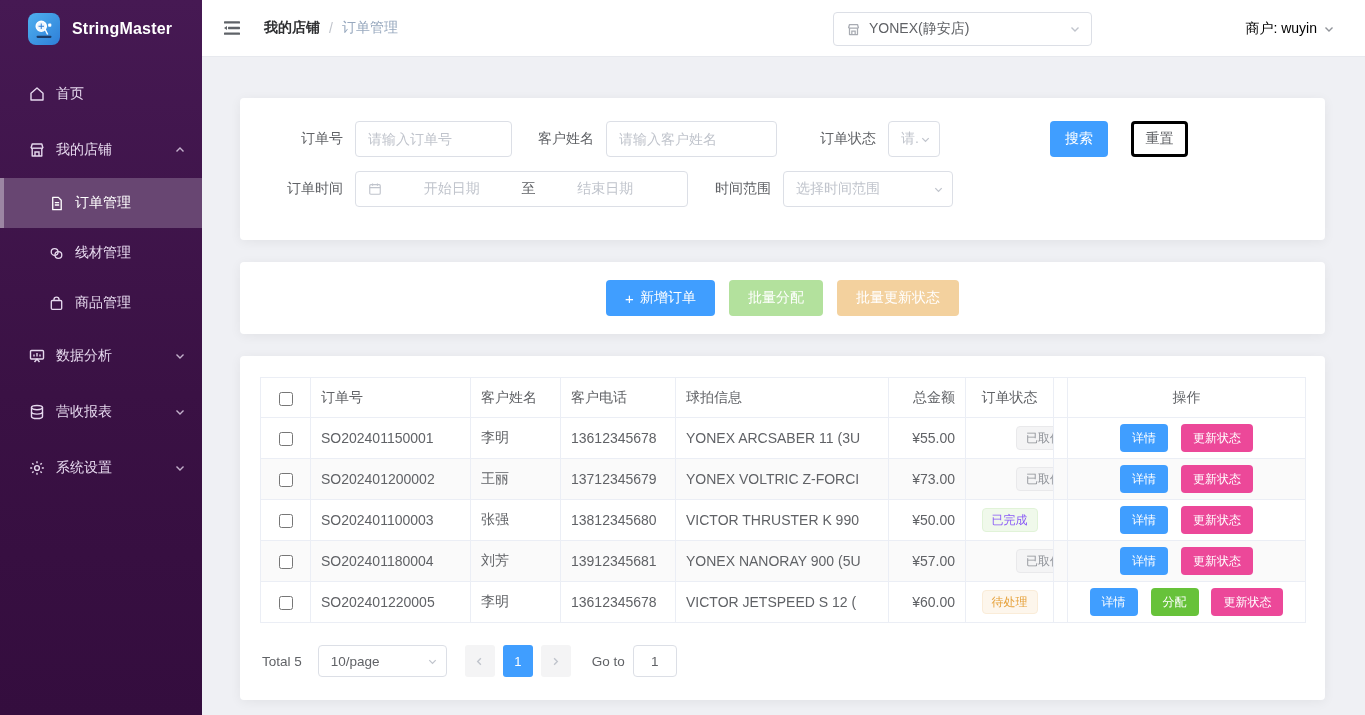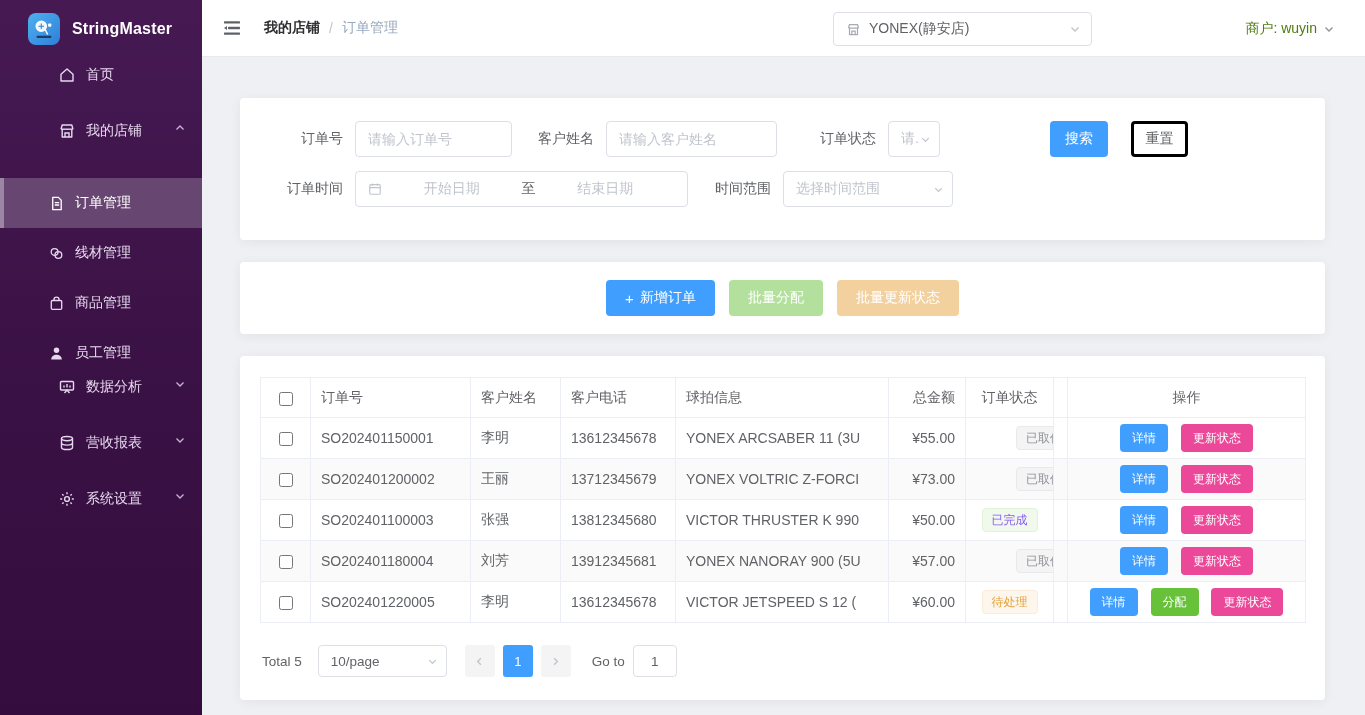--- a/index.html
+++ b/index.html
@@ -8,41 +8,41 @@
   .app { position:relative; width:1365px; height:715px; }
 
   
   .sidebar { position:absolute; left:0; top:0; width:202px; height:715px;
     background:linear-gradient(180deg,#461953 0%,#3a1144 55%,#340d3e 100%); z-index:5; }
   .logo-row { display:flex; align-items:center; gap:12px; padding:13px 0 13px 28px; }
   .logo-badge { width:32px; height:32px; border-radius:8px; background:linear-gradient(135deg,#4fb0ef,#2e7fd8);
     display:flex; align-items:center; justify-content:center; flex:0 0 auto; }
   .app-name { color:#fff; font-size:16px; font-weight:bold; letter-spacing:.2px; }
   .menu { margin-top:8px; }
-  .menu-item { height:56px; display:flex; padding:0 16px 0 28px; color:#e6d9ee; cursor:pointer;margin-left:30px; }
+  .menu-item { height:56px; display:flex; align-items:center; padding:0 16px 0 28px; color:#e6d9ee; cursor:pointer; }
   .menu-item .mi-label { margin-left:10px; flex:1; }
   .menu-item svg.mi { flex:0 0 auto; }
   .submenu-item { height:50px; display:flex; align-items:center; padding:0 16px 0 48px; color:#e6d9ee; cursor:pointer; }
   .submenu-item .mi-label { margin-left:10px; }
   .submenu-item.active { background:#684672; color:#ffffff; border-left:4px solid rgba(255,255,255,.35); padding-left:44px; }
   .chev { flex:0 0 auto; opacity:.8; }
 
   
   .topbar { position:absolute; left:202px; top:0; width:1163px; height:57px; background:#fff;
     border-bottom:1px solid #e7e9ee; display:flex; align-items:center; }
   .fold-btn { margin-left:20px; background:none; border:none; cursor:pointer; display:flex; align-items:center; }
   .breadcrumb { display:flex; align-items:center; margin-left:22px; gap:9px; }
   .bc-first { font-weight:bold; color:#303133; }
   .bc-sep { color:#c0c4cc; }
   .bc-last { color:#97a8be; }
   .store-select { position:absolute; left:631px; top:12px; width:259px; height:34px; border:1px solid #dcdfe6;
     border-radius:4px; background:#fff; display:flex; align-items:center; padding:0 10px 0 12px; cursor:pointer; color:#606266; }
   .store-select .ss-text { margin-left:8px; flex:1; }
   .merchant { position:absolute; right:30px; top:0; height:57px; display:flex; align-items:center; gap:6px;
-    color:#4d7c0f; cursor:pointer; }
+    color:#000000; cursor:pointer; }
 
   
   .content { position:absolute; left:202px; top:57px; width:1163px; height:658px; background:#eff0f4; padding:41px 40px 0 38px; }
   .card { background:#fff; border-radius:4px; box-shadow:0 2px 12px rgba(0,0,0,.06); width:1085px; }
 
   
   .filter-card { height:142px; padding-top:23px; }
   .f-row { display:flex; align-items:center; height:36px; }
   .f-row + .f-row { margin-top:14px; }
   .f-label { text-align:right; padding-right:12px; color:#606266; flex:0 0 auto; }
@@ -156,27 +156,20 @@
             <circle cx="11" cy="10.6" r="3.6"></circle>
           </svg>
           <span class="mi-label">线材管理</span>
         </div>
         <div class="submenu-item">
           <svg class="mi" width="17" height="17" viewBox="0 0 18 18" fill="none" stroke="#e6d9ee" stroke-width="1.4">
             <rect x="3.5" y="5.8" width="11" height="9.4" rx="1.2"></rect>
             <path d="M6.3 5.8V5a2.7 2.7 0 0 1 5.4 0v.8"></path>
           </svg>
           <span class="mi-label">商品管理</span>
-        </div>
-        <div class="submenu-item">
-          <svg class="mi" width="17" height="17" viewBox="0 0 18 18" fill="#e6d9ee">
-            <circle cx="9" cy="5.6" r="2.9"></circle>
-            <path d="M3.4 15.3c0-3 2.5-5 5.6-5s5.6 2 5.6 5H3.4Z"></path>
-          </svg>
-          <span class="mi-label">员工管理</span>
         </div>
       </div>
 
       <div class="menu-item">
         <svg class="mi" width="18" height="18" viewBox="0 0 18 18" fill="none" stroke="#e6d9ee" stroke-width="1.4">
           <rect x="2.5" y="3.5" width="13" height="8.5" rx="1"></rect>
           <path d="M6 9.5v-2M9 9.5V6M12 9.5V7.4"></path>
           <path d="M6.5 15l2.5-3 2.5 3"></path>
         </svg>
         <span class="mi-label">数据分析</span>

